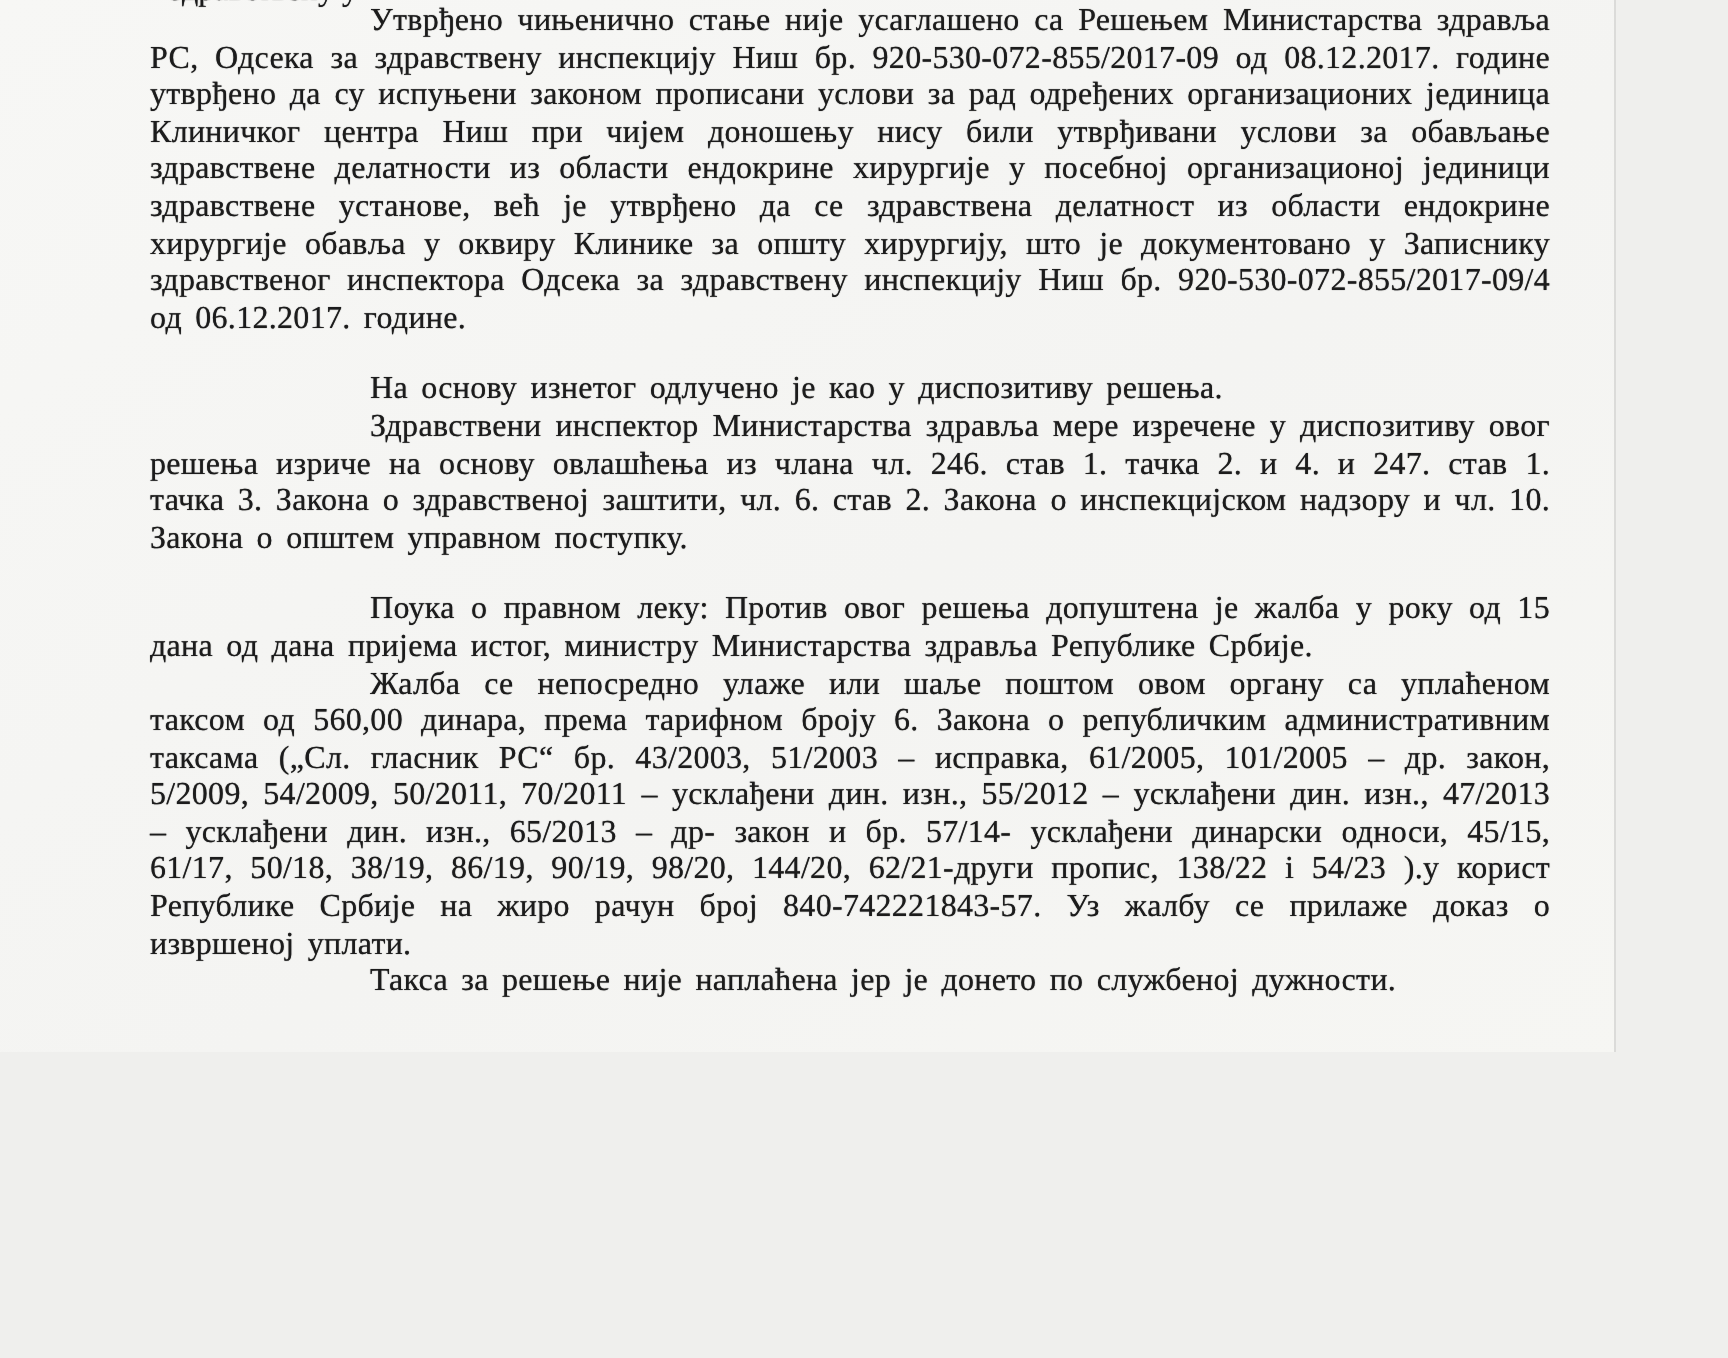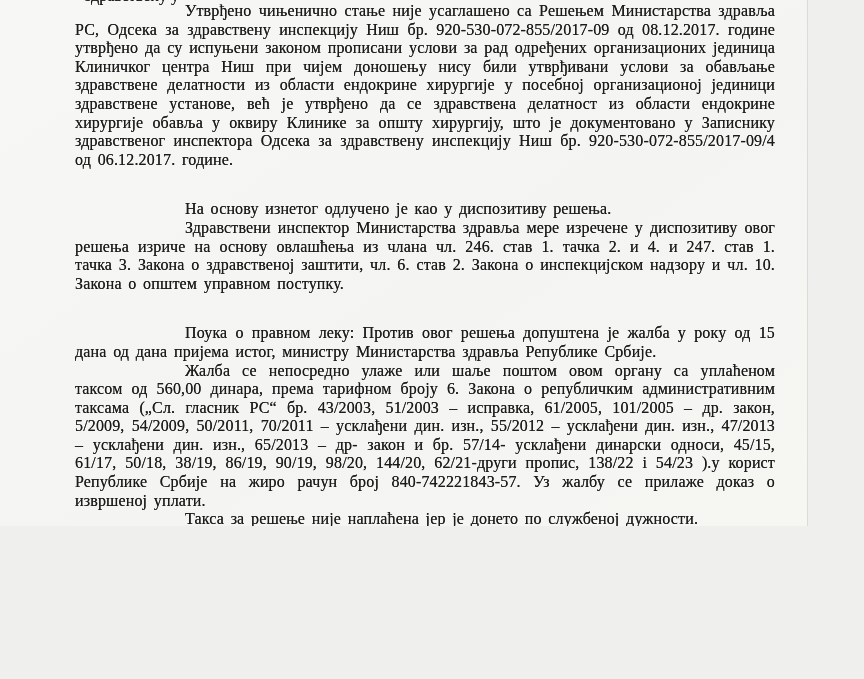--- a/index.html
+++ b/index.html
@@ -14,21 +14,21 @@
     color:#1c1c1c;
     font-size:16px;line-height:18.6px;
     text-shadow:0 0 .45px rgba(25,25,25,.85);
   }
   .edge-strip{
     position:absolute;right:-28px;top:0;width:28px;height:679px;
     background:#efefed;border-left:1px solid #dbdbd9;
   }
   .content{position:absolute;left:75px;top:2px;width:700px;}
   .para{margin:0;text-align:justify;text-indent:110px;word-spacing:2.5px;letter-spacing:.15px;}
-  .gap{margin-top:31px;}
+  .gap{margin-top:17px;}
   .clip-frag{position:absolute;top:-13px;left:85px;font-size:16px;}
   .delivery{position:absolute;left:64px;top:523px;line-height:19.2px;letter-spacing:.15px;}
   .delivery .hd{margin-bottom:0;}
   .sig-block{position:absolute;left:372px;top:598px;width:272px;text-align:center;line-height:19.5px;}
   .stamp{position:absolute;left:336px;top:578px;width:176px;height:101px;overflow:hidden;opacity:.62;}
   .stamp svg{transform:rotate(-14deg);}
   .signature{position:absolute;left:418px;top:538px;width:292px;height:141px;overflow:hidden;}
 </style>
 </head>
 <body>

